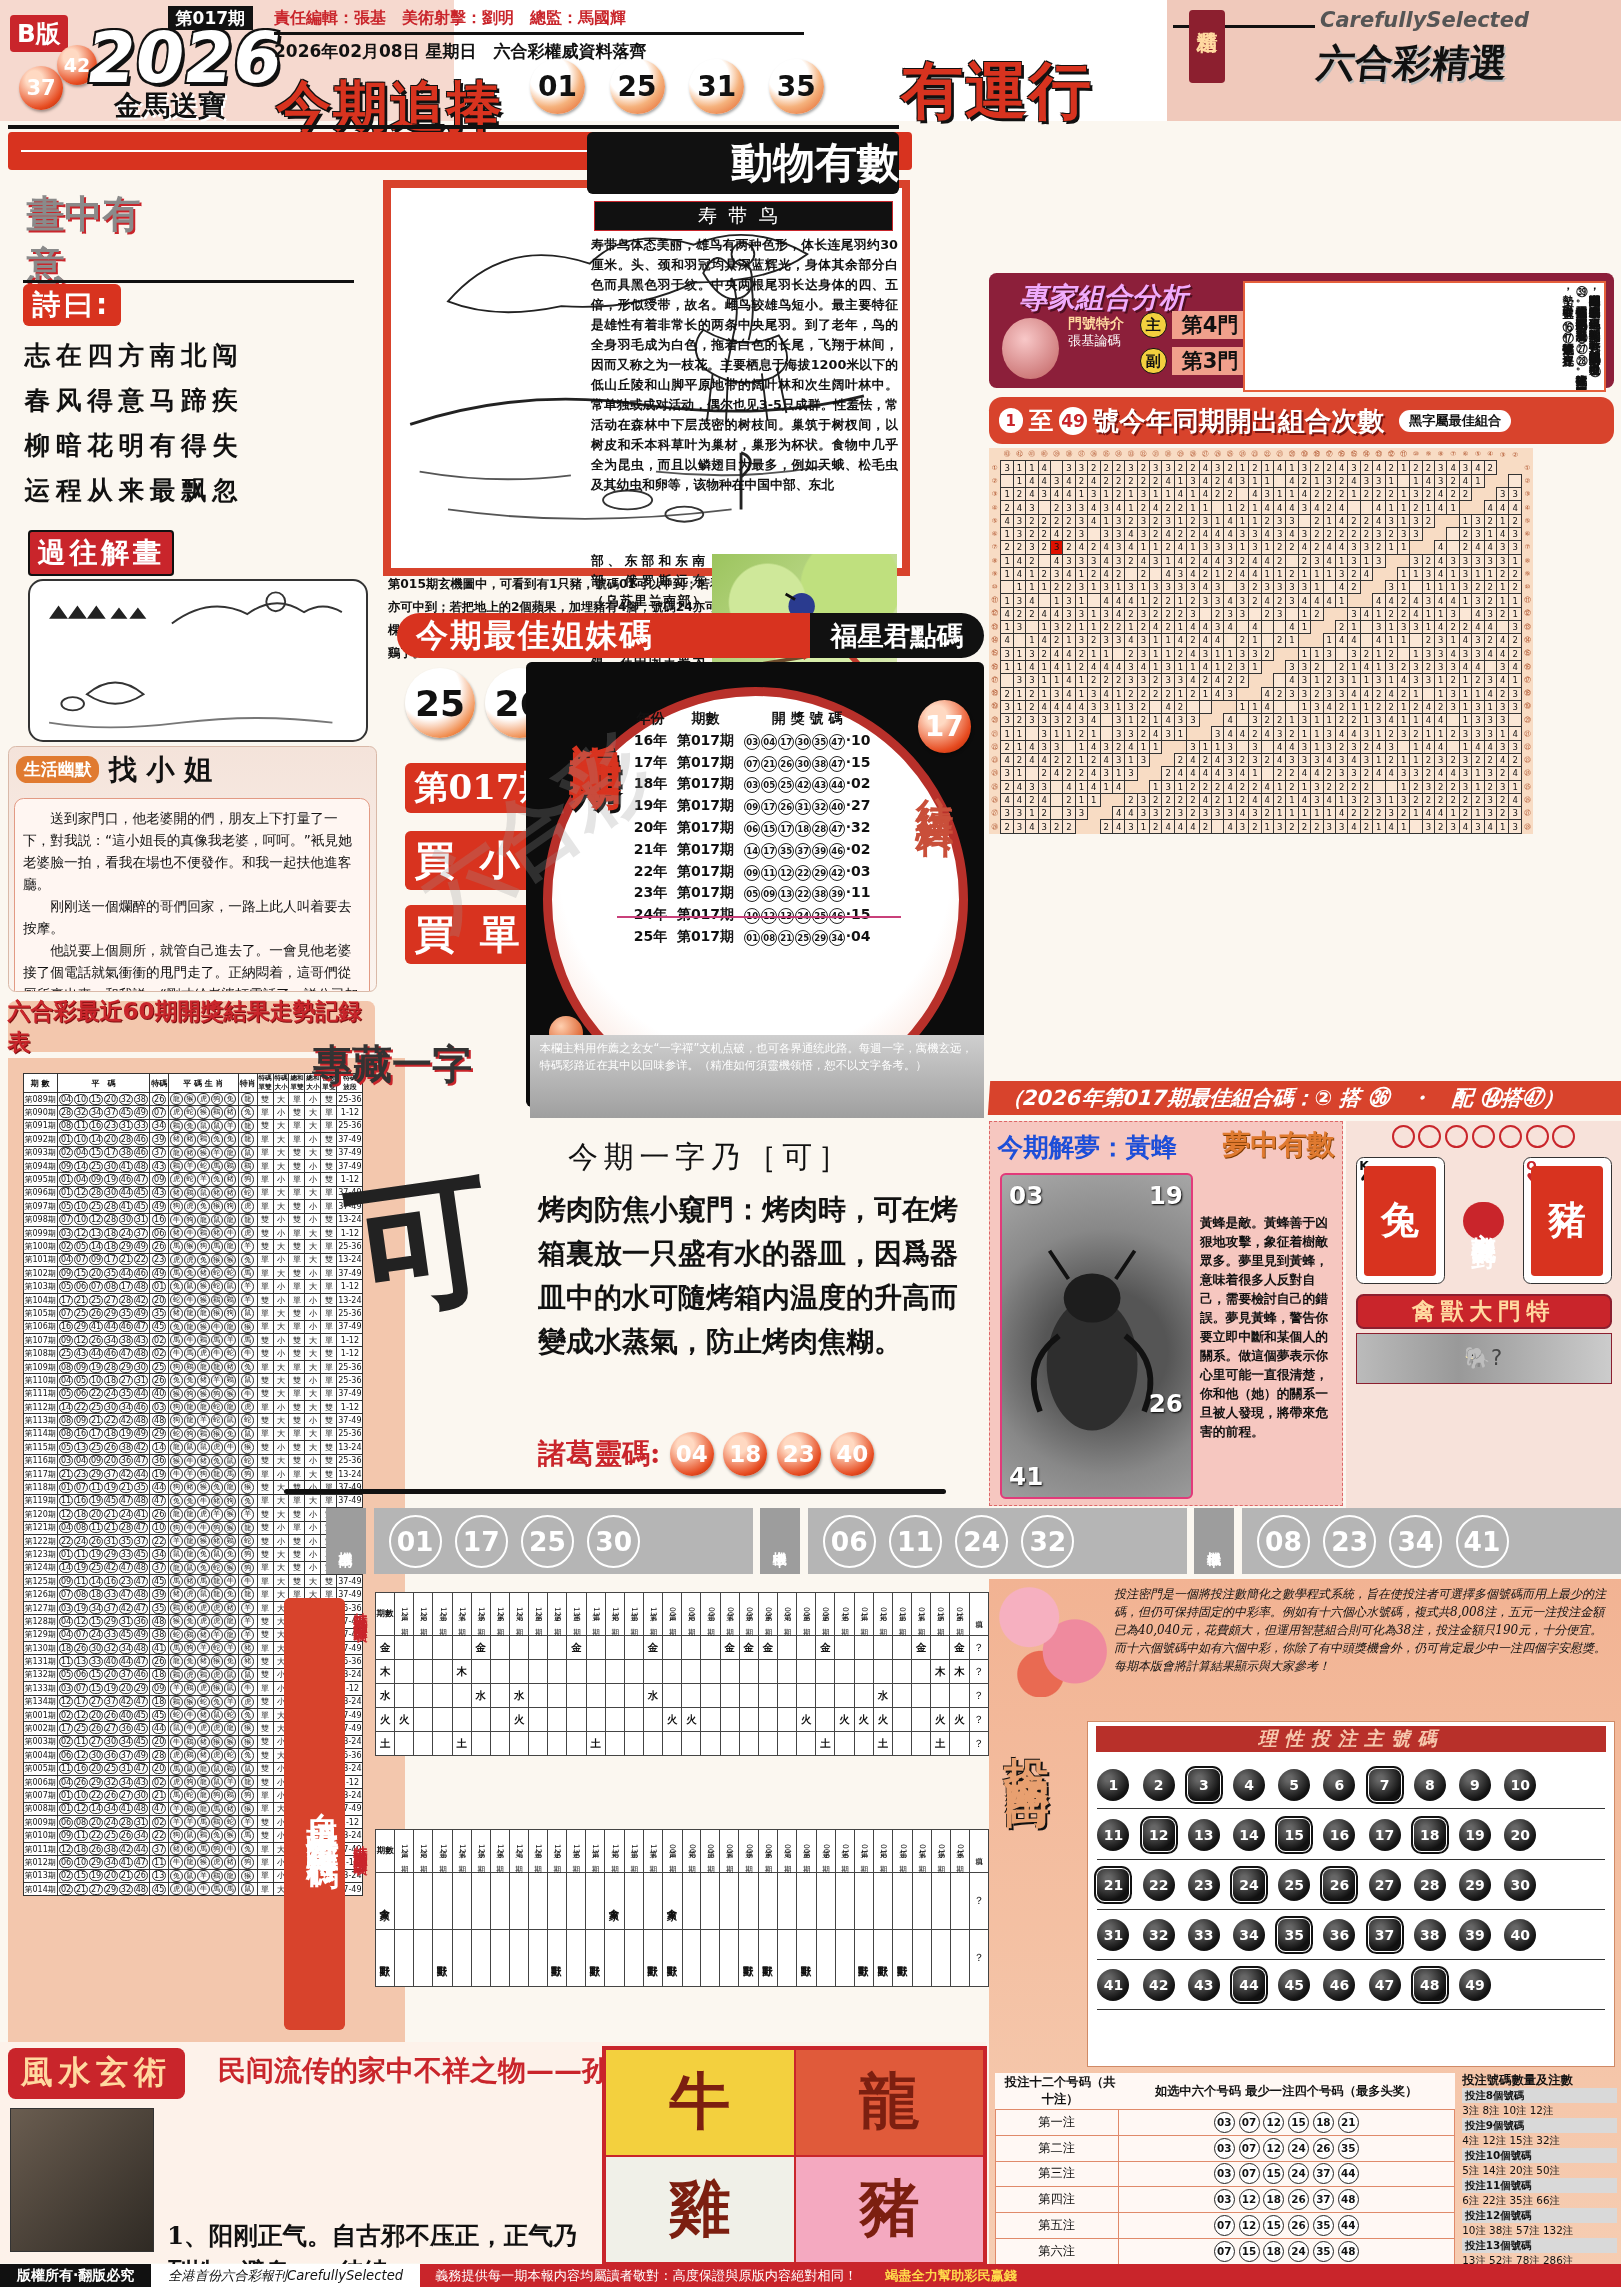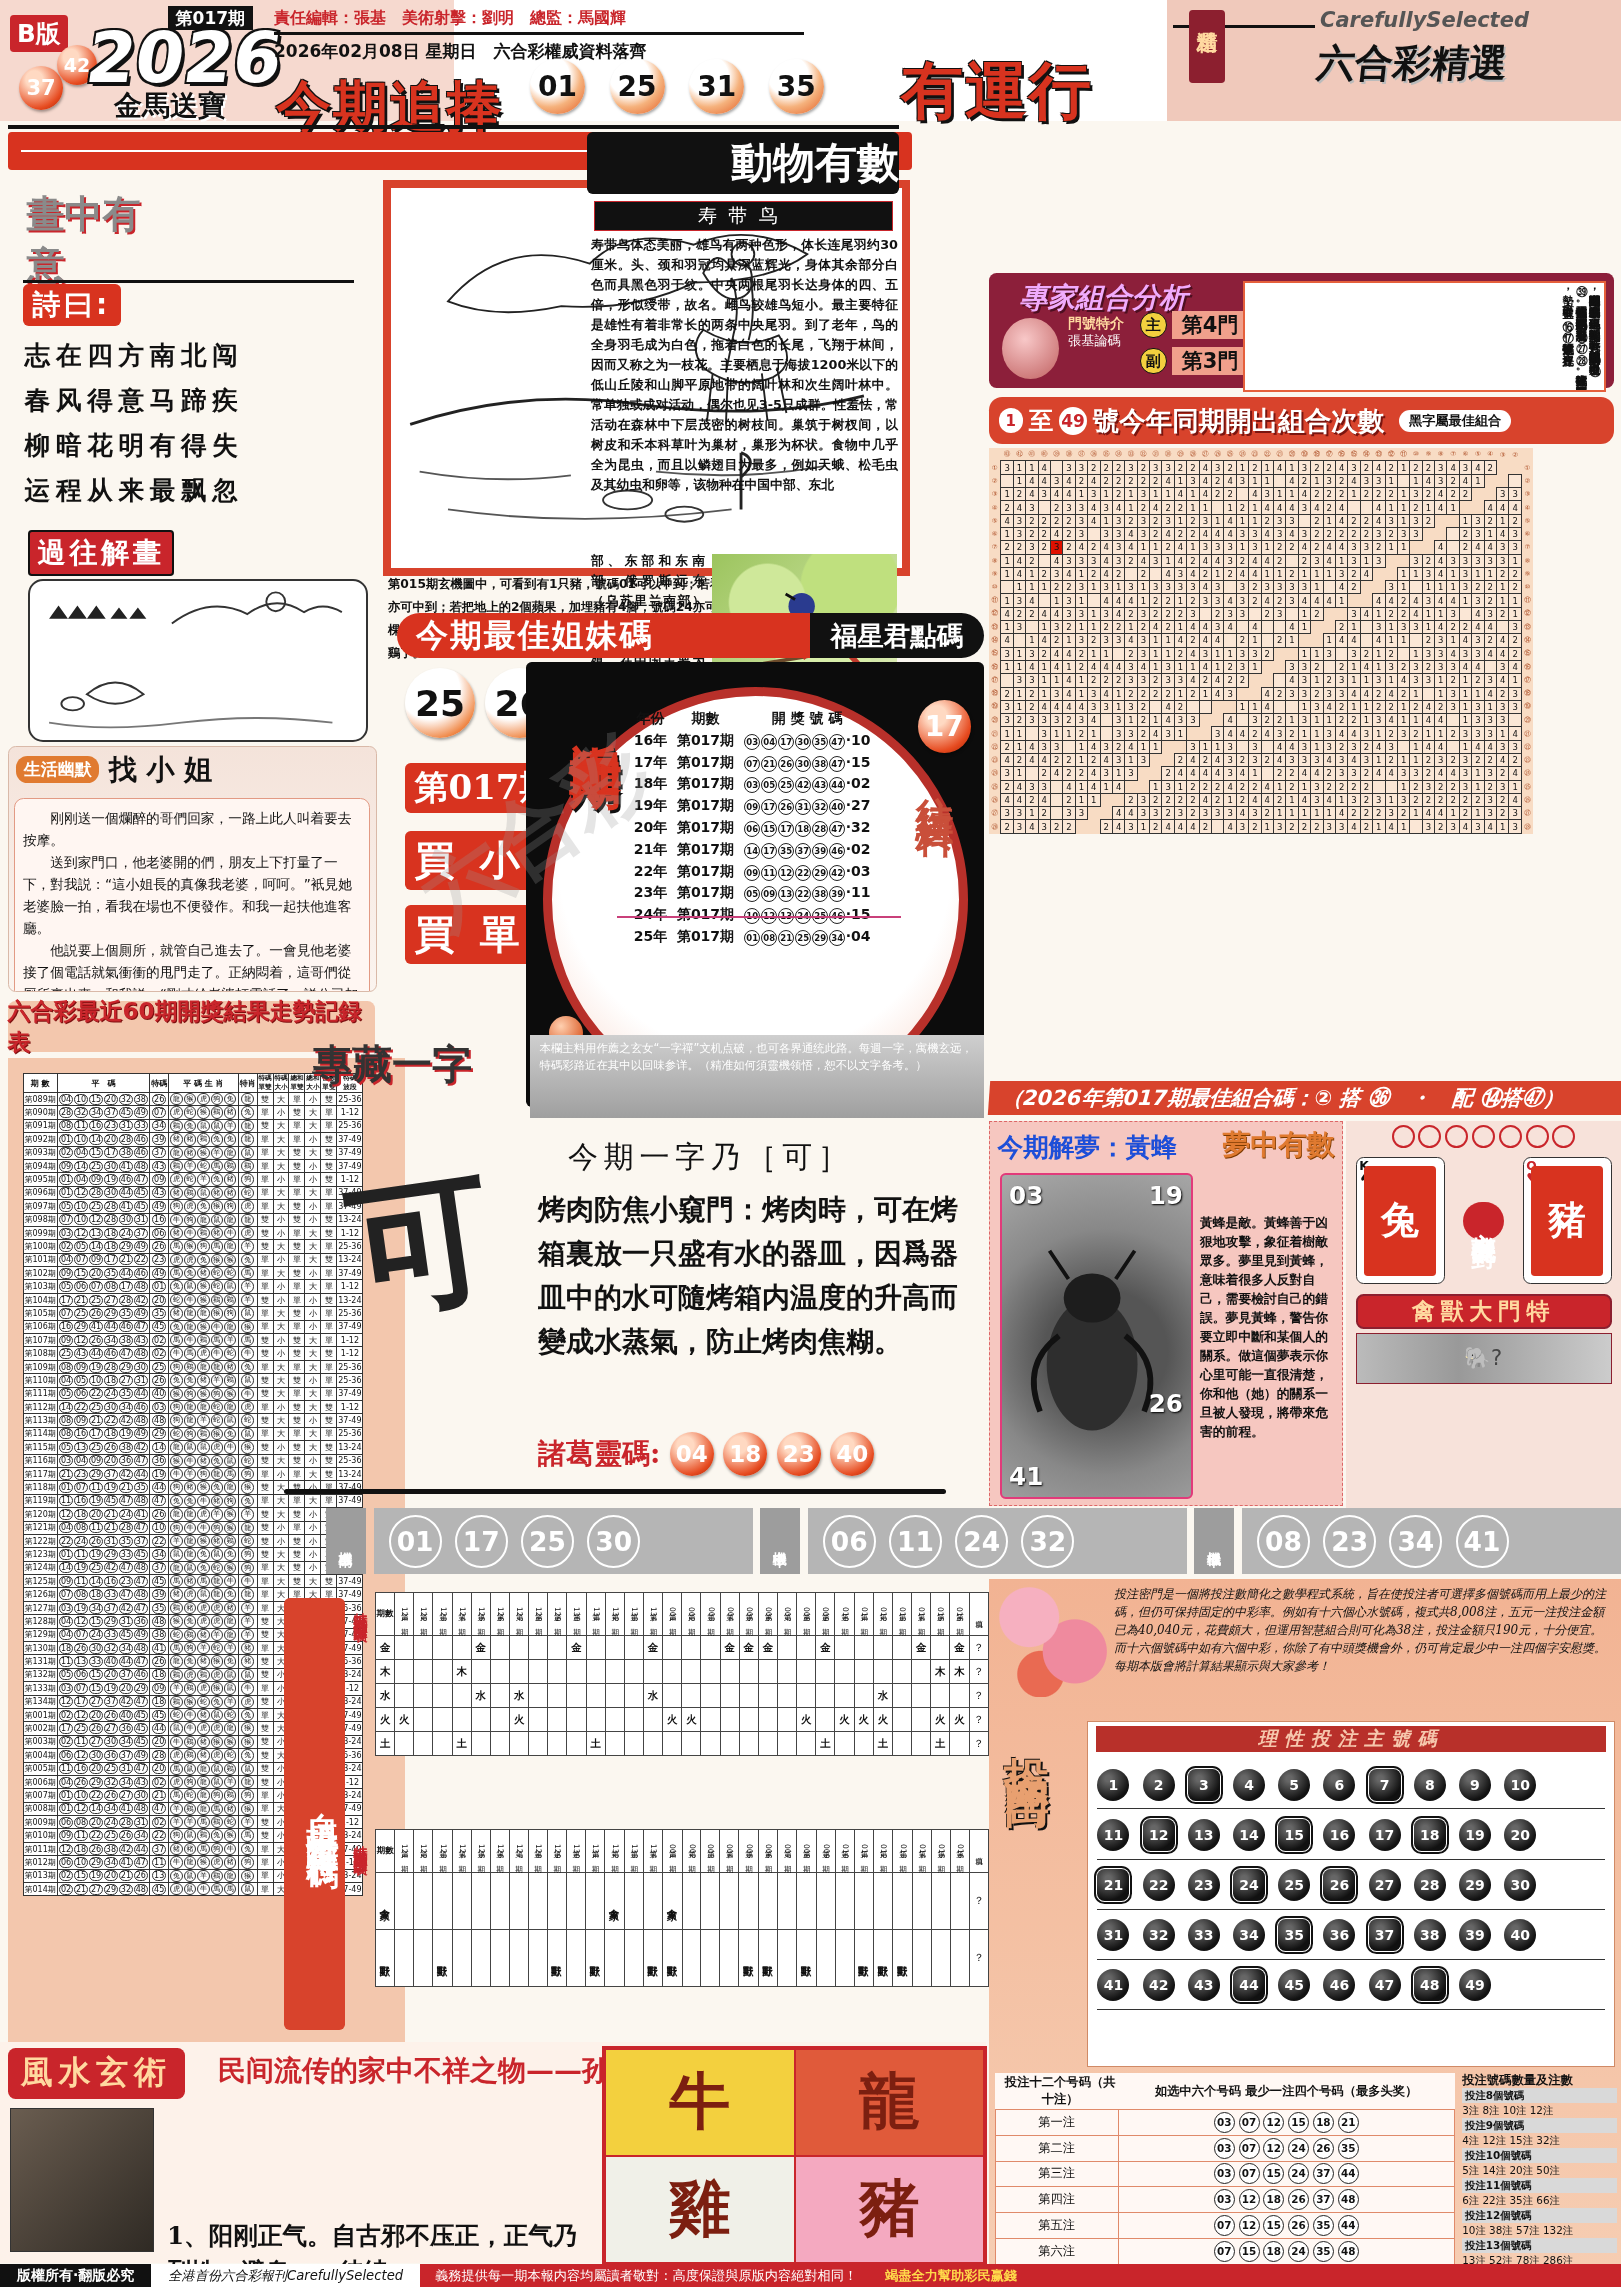--- a/index.html
+++ b/index.html
@@ -1551,22 +1551,22 @@
       </table>
   </div>
   <div class="sec capbar" style="left:989px;top:1081px;width:625px;height:34px;font-size:21px;transform:skewX(-4deg);">（2026年第017期最佳組合碼：② 搭 ㊱　・　配 ⑭搭㊼）</div>
 
   <div id="humor" class="sec">
     <div style="display:flex;align-items:center;gap:9.5px;padding:3.8px 7.6px;">
       <span style="background:#e07a30;color:#fff;font-weight:bold;border-radius:11.4px;padding:1.9px 7.6px;font-size:17px;">生活幽默</span>
       <span style="font-family:'DejaVu Serif',serif;font-size:28px;font-weight:bold;">找 小 姐</span>
     </div>
     <div class="story">
+      <div style="text-indent:2em;">送到家門口，他老婆開的們，朋友上下打量了一下，對我説：“這小姐長的真像我老婆，呵呵。”衹見她老婆臉一拍，看我在場也不便發作。和我一起扶他進客廳。</div>
       <div style="text-indent:2em;">刚刚送一個爛醉的哥們回家，一路上此人叫着要去按摩。</div>
-      <div style="text-indent:2em;">送到家門口，他老婆開的們，朋友上下打量了一下，對我説：“這小姐長的真像我老婆，呵呵。”衹見她老婆臉一拍，看我在場也不便發作。和我一起扶他進客廳。</div>
       <div style="text-indent:2em;">他説要上個厠所，就管自己進去了。一會見他老婆接了個電話就氣衝衝的甩門走了。正納悶着，這哥們從厠所裏出來，和我説：“剛才給老婆打電話了，説公司加班就不回去了。”</div>
     </div>
   </div>
 
   <div class="sec redbar" style="left:397px;top:613px;width:407px;height:45px;border-radius:23px 0 0 23px;padding-left:19px;font-size:32px;letter-spacing:1.9px;">
       <span>今期最佳姐妹碼</span>
     </div>
   <div class="sec blackbar" style="left:810px;top:613px;width:174px;height:45px;border-radius:0 23px 23px 0;display:flex;align-items:center;justify-content:center;font-size:26.5px;">福星君點碼</div>
   <div class="sec" style="left:405px;top:668px;display:flex;gap:9.5px;">
     <div class="ball redball" style="width:70px;height:70px;font-size:36px;color:#111;background:radial-gradient(circle at 35% 30%, #fff 0 45%, #f08a4a 75%, #c23000 100%);">25</div>

